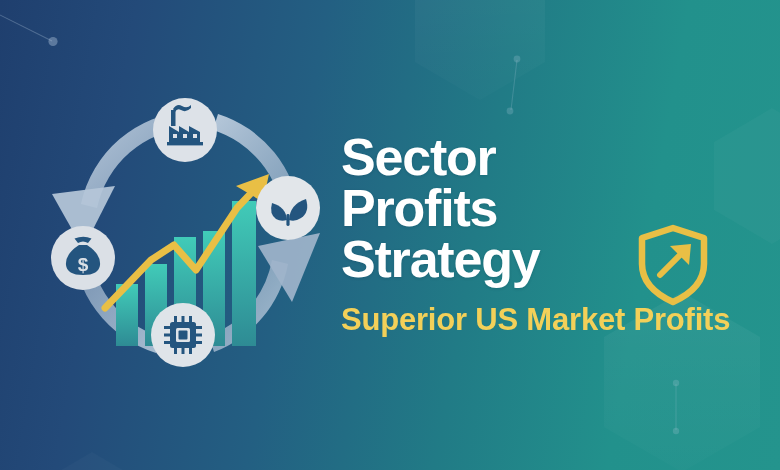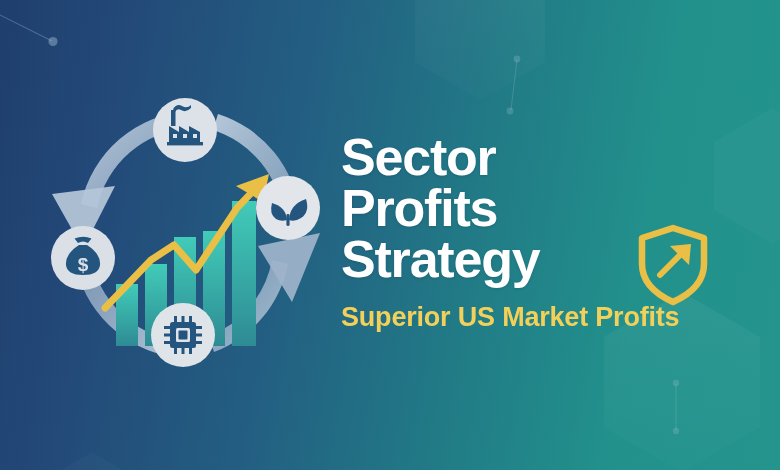--- a/index.html
+++ b/index.html
@@ -47,21 +47,21 @@
     font-size:52px;
     font-weight:bold;
     line-height:0.98;
     letter-spacing:-1.2px;
     white-space:nowrap;
     text-shadow:0 1px 3px rgba(10,40,60,0.18);
   }
   #subtitle {
     margin-top:17px;
     color:#f3d059;
-    font-size:27px;
+    font-size:31px;
     font-weight:bold;
     letter-spacing:-0.2px;
     white-space:nowrap;
   }
 
   
   #shield-icon {
     position:absolute;
     left:637px; top:224px;
     width:72px; height:82px;

